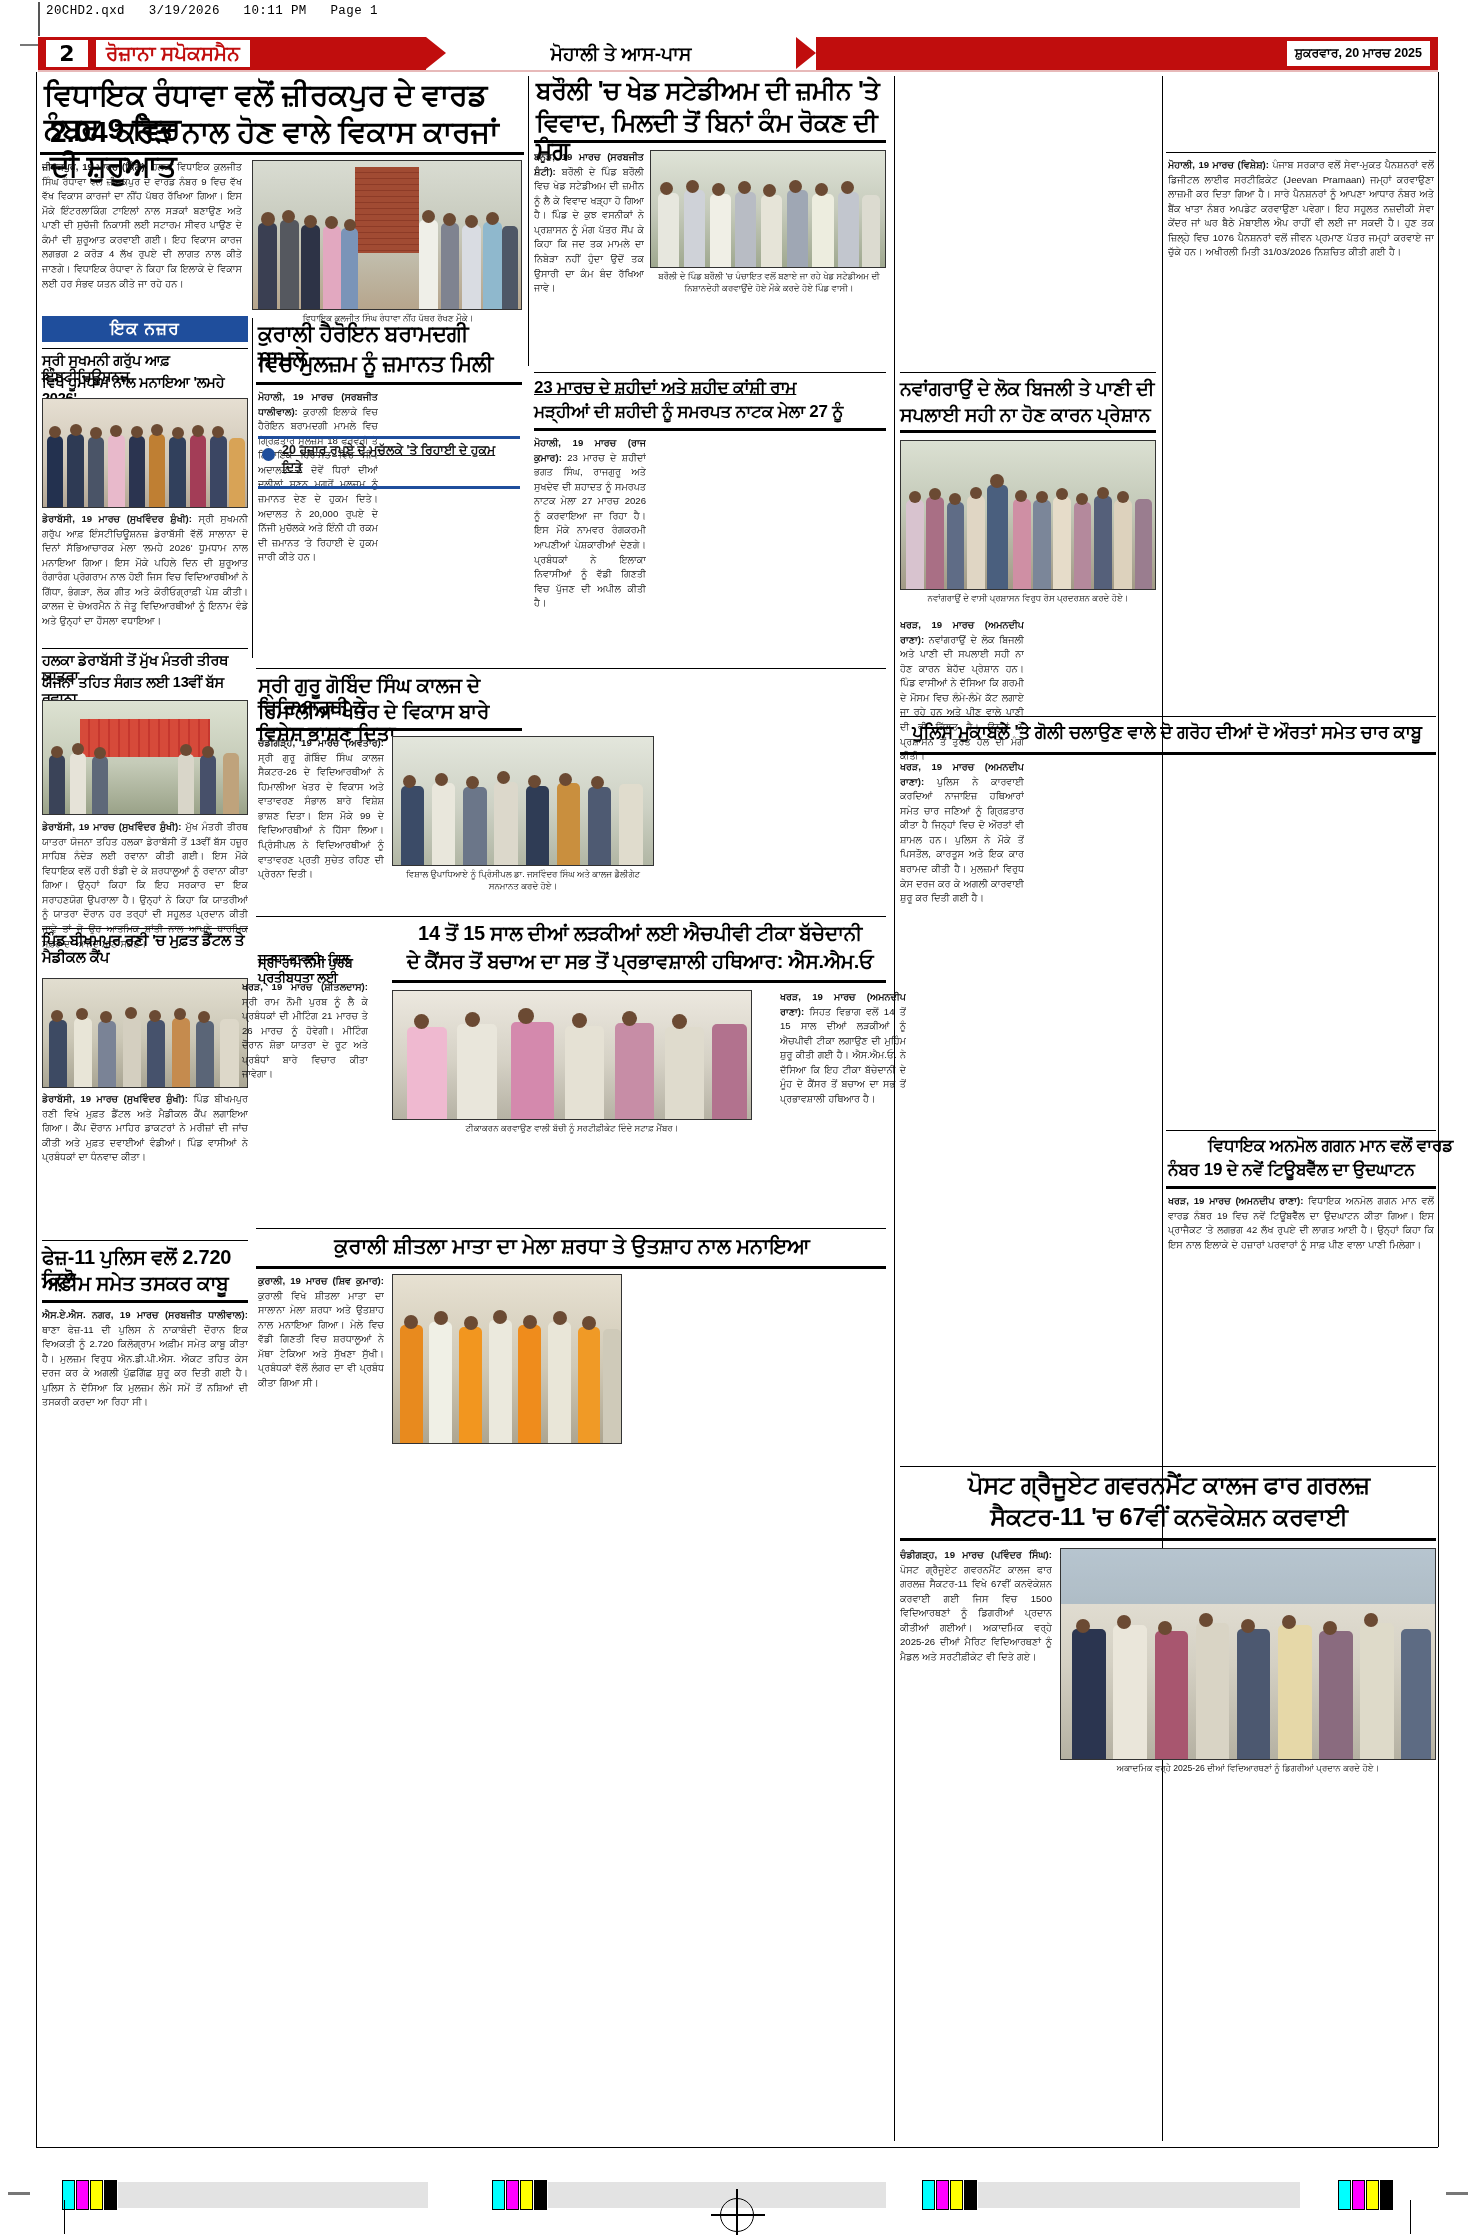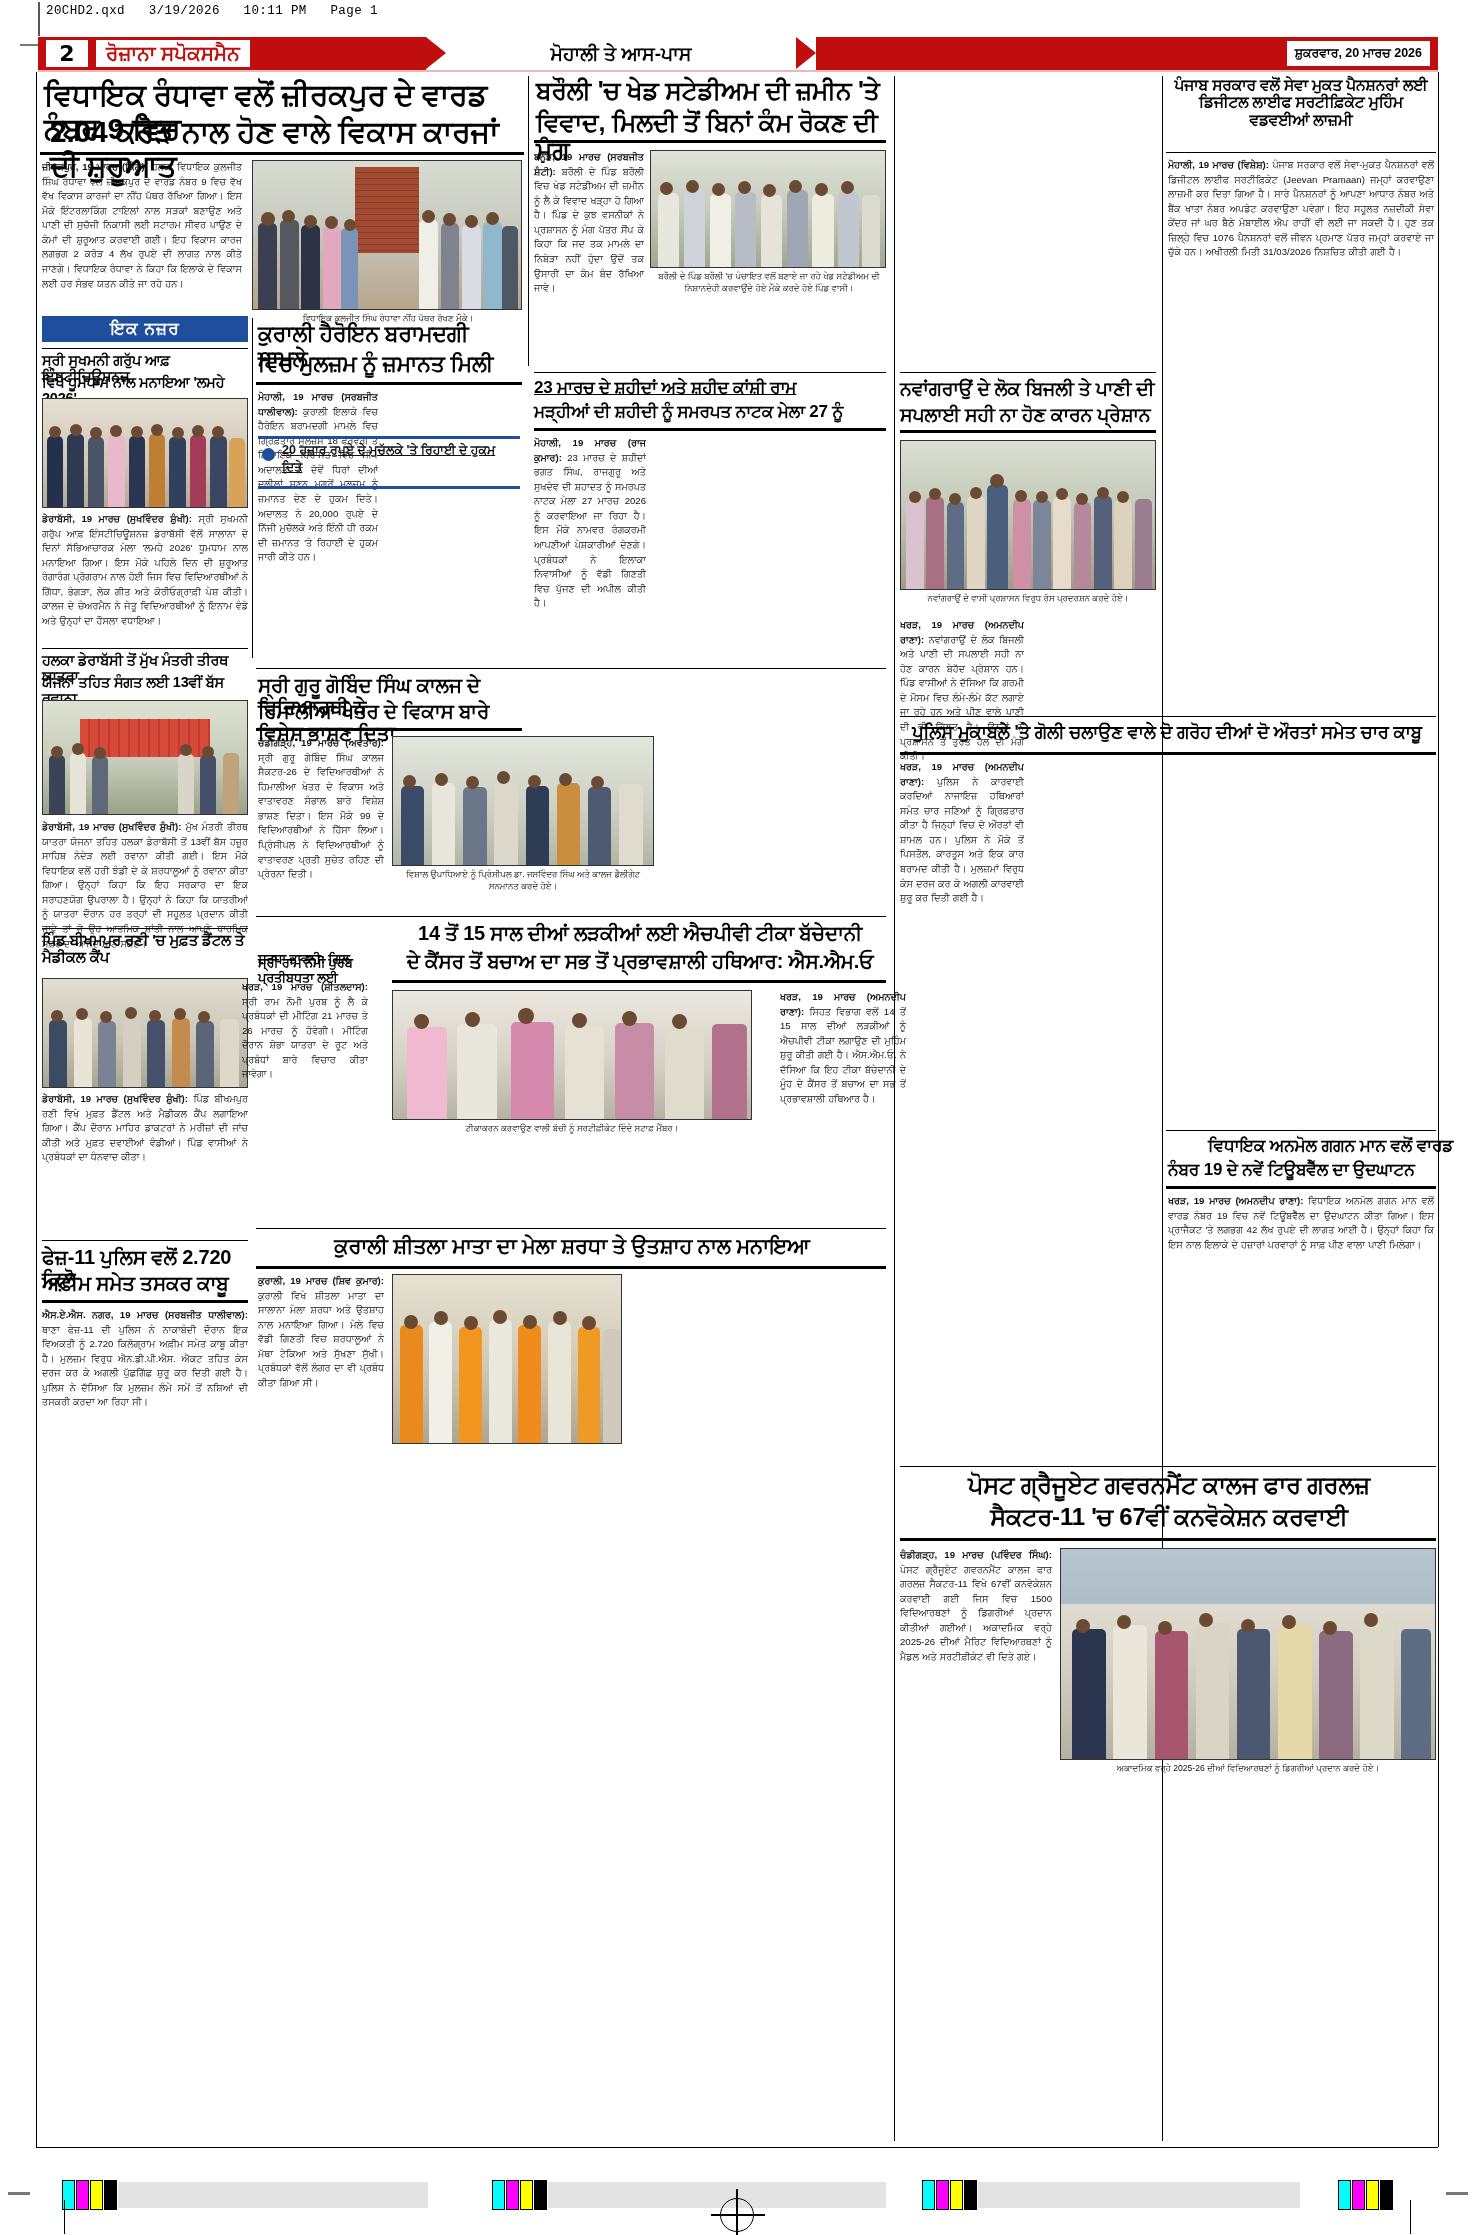--- a/index.html
+++ b/index.html
@@ -140,21 +140,21 @@
   <div class="mh-tick"></div>
   <div class="masthead">
     <div class="mh-red-left"></div>
     <div class="mh-red-mid"></div>
     <div class="mh-white-center"></div>
     <div class="chev-l"></div>
     <div class="chev-r"></div>
     <div class="mh-pagenum">2</div>
     <div class="mh-title">ਰੋਜ਼ਾਨਾ ਸਪੋਕਸਮੈਨ</div>
     <div class="mh-section">ਮੋਹਾਲੀ ਤੇ ਆਸ-ਪਾਸ</div>
-    <div class="mh-date">ਸ਼ੁਕਰਵਾਰ, 20 ਮਾਰਚ 2026</div>
+    <div class="mh-date">ਸ਼ੁਕਰਵਾਰ, 20 ਮਾਰਚ 2025</div>
   </div>
   <div class="mh-underline"></div>
 
   <div class="vrule" style="left:36px; top:72px; height:2075px;"></div>
   <div class="vrule" style="left:1438px; top:72px; height:2075px;"></div>
 
   <div class="hl big" style="left:44px; top:78px; width:478px;">ਵਿਧਾਇਕ ਰੰਧਾਵਾ ਵਲੋਂ ਜ਼ੀਰਕਪੁਰ ਦੇ ਵਾਰਡ ਨੰਬਰ 9 ਵਿਚ</div>
   <div class="hl big" style="left:50px; top:115px; width:470px;">2.04 ਕਰੋੜ ਨਾਲ ਹੋਣ ਵਾਲੇ ਵਿਕਾਸ ਕਾਰਜਾਂ ਦੀ ਸ਼ੁਰੂਆਤ</div>
   <div class="hrule2" style="left:40px; top:152px; width:484px;"></div>
 
@@ -218,21 +218,20 @@
     <div class="ppl" style="left:80%;width:9%;height:65%;background:#c2c6ce;"></div>
     <div class="head" style="left:81%;bottom:63%;width:13px;height:13px;"></div>
     <div class="ppl" style="left:90%;width:8%;height:62%;background:#dcdbd0;"></div>
   </div>
   <div class="cap" style="left:650px; top:270px; width:238px;">ਬਰੌਲੀ ਦੇ ਪਿੰਡ ਬਰੌਲੀ 'ਚ ਪੰਚਾਇਤ ਵਲੋਂ ਬਣਾਏ ਜਾ ਰਹੇ ਖੇਡ ਸਟੇਡੀਅਮ ਦੀ ਨਿਸ਼ਾਨਦੇਹੀ ਕਰਵਾਉਂਦੇ ਹੋਏ ਮੌਕੇ ਕਰਦੇ ਹੋਏ ਪਿੰਡ ਵਾਸੀ।</div>
 
   <div class="body" style="left:534px; top:150px; width:110px; height:200px;"><span class="lead">ਬਨੂੜ, 19 ਮਾਰਚ (ਸਰਬਜੀਤ ਸ਼ੰਟੀ):</span> <span>ਬਰੌਲੀ ਦੇ ਪਿੰਡ ਬਰੌਲੀ ਵਿਚ ਖੇਡ ਸਟੇਡੀਅਮ ਦੀ ਜ਼ਮੀਨ ਨੂੰ ਲੈ ਕੇ ਵਿਵਾਦ ਖੜ੍ਹਾ ਹੋ ਗਿਆ ਹੈ। ਪਿੰਡ ਦੇ ਕੁਝ ਵਸਨੀਕਾਂ ਨੇ ਪ੍ਰਸ਼ਾਸਨ ਨੂੰ ਮੰਗ ਪੱਤਰ ਸੌਂਪ ਕੇ ਕਿਹਾ ਕਿ ਜਦ ਤਕ ਮਾਮਲੇ ਦਾ ਨਿਬੇੜਾ ਨਹੀਂ ਹੁੰਦਾ ਉਦੋਂ ਤਕ ਉਸਾਰੀ ਦਾ ਕੰਮ ਬੰਦ ਰੱਖਿਆ ਜਾਵੇ।</span></div>
 
   <div class="vrule" style="left:894px; top:76px; height:2065px;"></div>
 
-  <div class="hl xsml" style="left:1168px; top:76px; width:266px; text-align:center;">ਪੰਜਾਬ ਸਰਕਾਰ ਵਲੋਂ ਸੇਵਾ ਮੁਕਤ ਪੈਨਸ਼ਨਰਾਂ ਲਈ ਡਿਜੀਟਲ ਲਾਈਫ ਸਰਟੀਫ਼ਿਕੇਟ ਮੁਹਿੰਮ ਵਡਵਈਆਂ ਲਾਜ਼ਮੀ</div>
   <div class="hrule" style="left:1166px; top:152px; width:270px;"></div>
   <div class="vrule" style="left:1162px; top:76px; height:2065px;"></div>
 
   <div class="body" style="left:1168px; top:158px; width:266px; height:380px;"><span class="lead">ਮੋਹਾਲੀ, 19 ਮਾਰਚ (ਵਿਸ਼ੇਸ਼):</span> <span>ਪੰਜਾਬ ਸਰਕਾਰ ਵਲੋਂ ਸੇਵਾ-ਮੁਕਤ ਪੈਨਸ਼ਨਰਾਂ ਵਲੋਂ ਡਿਜੀਟਲ ਲਾਈਫ ਸਰਟੀਫ਼ਿਕੇਟ (Jeevan Pramaan) ਜਮ੍ਹਾਂ ਕਰਵਾਉਣਾ ਲਾਜ਼ਮੀ ਕਰ ਦਿਤਾ ਗਿਆ ਹੈ। ਸਾਰੇ ਪੈਨਸ਼ਨਰਾਂ ਨੂੰ ਆਪਣਾ ਆਧਾਰ ਨੰਬਰ ਅਤੇ ਬੈਂਕ ਖਾਤਾ ਨੰਬਰ ਅਪਡੇਟ ਕਰਵਾਉਣਾ ਪਵੇਗਾ। ਇਹ ਸਹੂਲਤ ਨਜ਼ਦੀਕੀ ਸੇਵਾ ਕੇਂਦਰ ਜਾਂ ਘਰ ਬੈਠੇ ਮੋਬਾਈਲ ਐਪ ਰਾਹੀਂ ਵੀ ਲਈ ਜਾ ਸਕਦੀ ਹੈ। ਹੁਣ ਤਕ ਜ਼ਿਲ੍ਹੇ ਵਿਚ 1076 ਪੈਨਸ਼ਨਰਾਂ ਵਲੋਂ ਜੀਵਨ ਪ੍ਰਮਾਣ ਪੱਤਰ ਜਮ੍ਹਾਂ ਕਰਵਾਏ ਜਾ ਚੁੱਕੇ ਹਨ। ਅਖੀਰਲੀ ਮਿਤੀ 31/03/2026 ਨਿਸ਼ਚਿਤ ਕੀਤੀ ਗਈ ਹੈ।</span></div>
 
   <div class="banner-blue" style="left:42px; top:316px; width:206px; height:26px;">ਇਕ ਨਜ਼ਰ</div>
   <div class="hrule" style="left:42px; top:348px; width:206px;"></div>
 
   <div class="hl sml" style="left:42px; top:352px; width:206px; font-size:14.5px;">ਸ੍ਰੀ ਸੁਖਮਨੀ ਗਰੁੱਪ ਆਫ਼ ਇੰਸਟੀਚਿਊਸ਼ਨਜ਼</div>
   <div class="hl sml" style="left:42px; top:374px; width:206px; font-size:14.5px;">ਵਿਖੇ ਧੂਮਧਾਮ ਨਾਲ ਮਨਾਇਆ 'ਲਮਹੇ 2026'</div>

